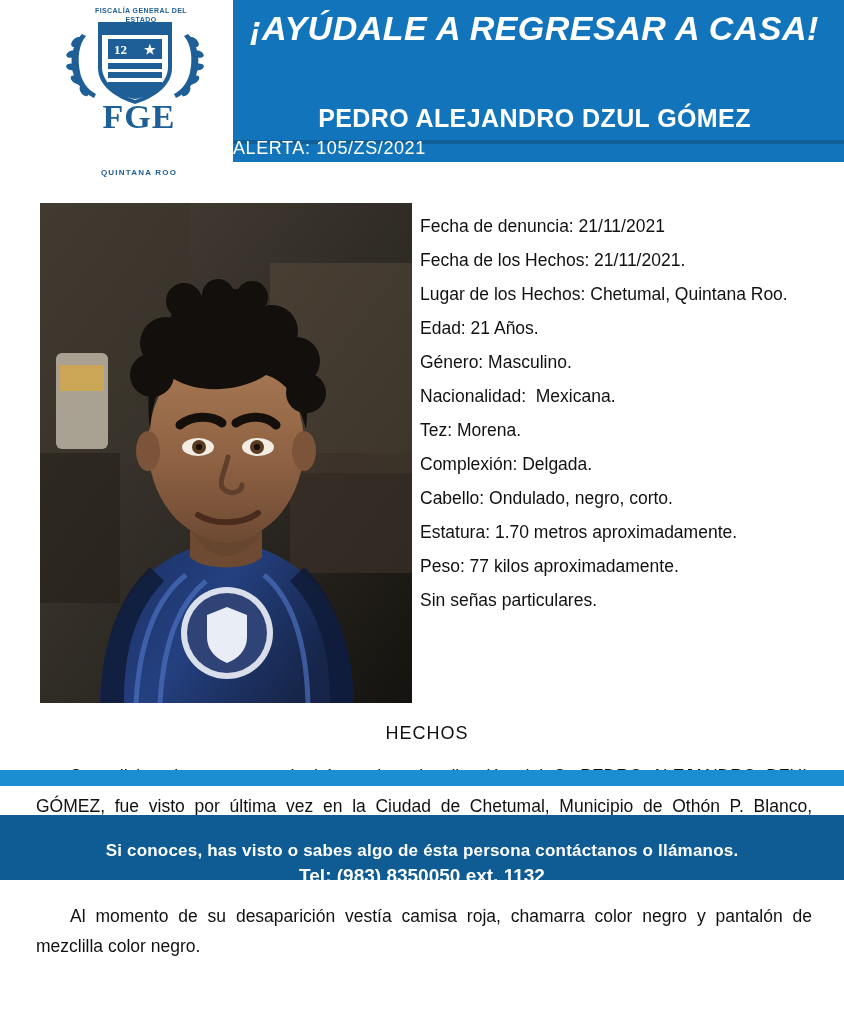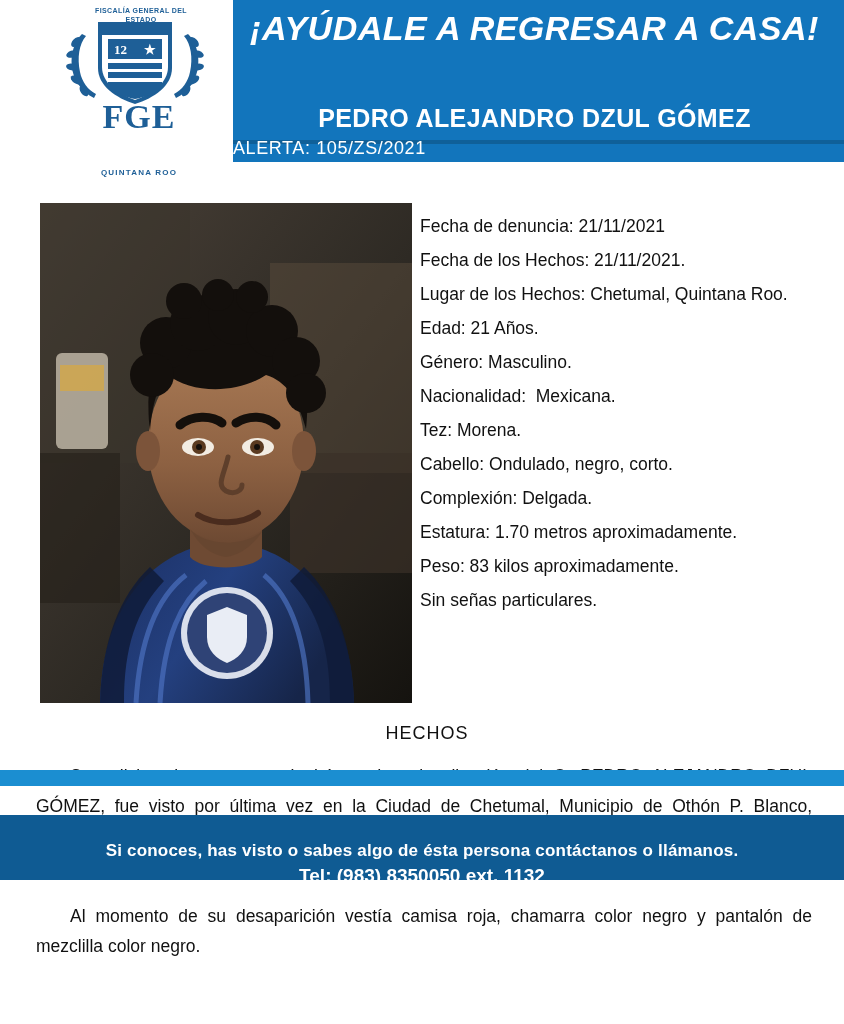--- a/index.html
+++ b/index.html
@@ -381,24 +381,24 @@
     </div>
 
     <div class="details">
       <div class="detail-line">Fecha de denuncia: 21/11/2021</div>
       <div class="detail-line">Fecha de los Hechos: 21/11/2021.</div>
       <div class="detail-line">Lugar de los Hechos: Chetumal, Quintana Roo.</div>
       <div class="detail-line">Edad: 21 Años.</div>
       <div class="detail-line">Género: Masculino.</div>
       <div class="detail-line">Nacionalidad:  Mexicana.</div>
       <div class="detail-line">Tez: Morena.</div>
+      <div class="detail-line">Complexión: Delgada.</div>
       <div class="detail-line">Cabello: Ondulado, negro, corto.</div>
-      <div class="detail-line">Complexión: Delgada.</div>
       <div class="detail-line">Estatura: 1.70 metros aproximadamente.</div>
-      <div class="detail-line">Peso: 83 kilos aproximadamente.</div>
+      <div class="detail-line">Peso: 77 kilos aproximadamente.</div>
       <div class="detail-line">Sin señas particulares.</div>
     </div>
 
     <div class="hechos-title">HECHOS</div>
 
     <div class="hechos-body">
       <p class="hechos-p">Se solicita el apoyo para la búsqueda y localización del C. PEDRO ALEJANDRO DZUL GÓMEZ, fue visto por última vez en la Ciudad de Chetumal, Municipio de Othón P. Blanco, Quintana Roo, mismo que se encuentra desaparecido desde el día 21 de Noviembre del año 2021, sin que hasta el momento se sepa sobre su paradero.</p>
       <p class="hechos-p">Al momento de su desaparición vestía camisa roja, chamarra color negro y pantalón de mezclilla color negro.</p>
     </div>
   </div>

